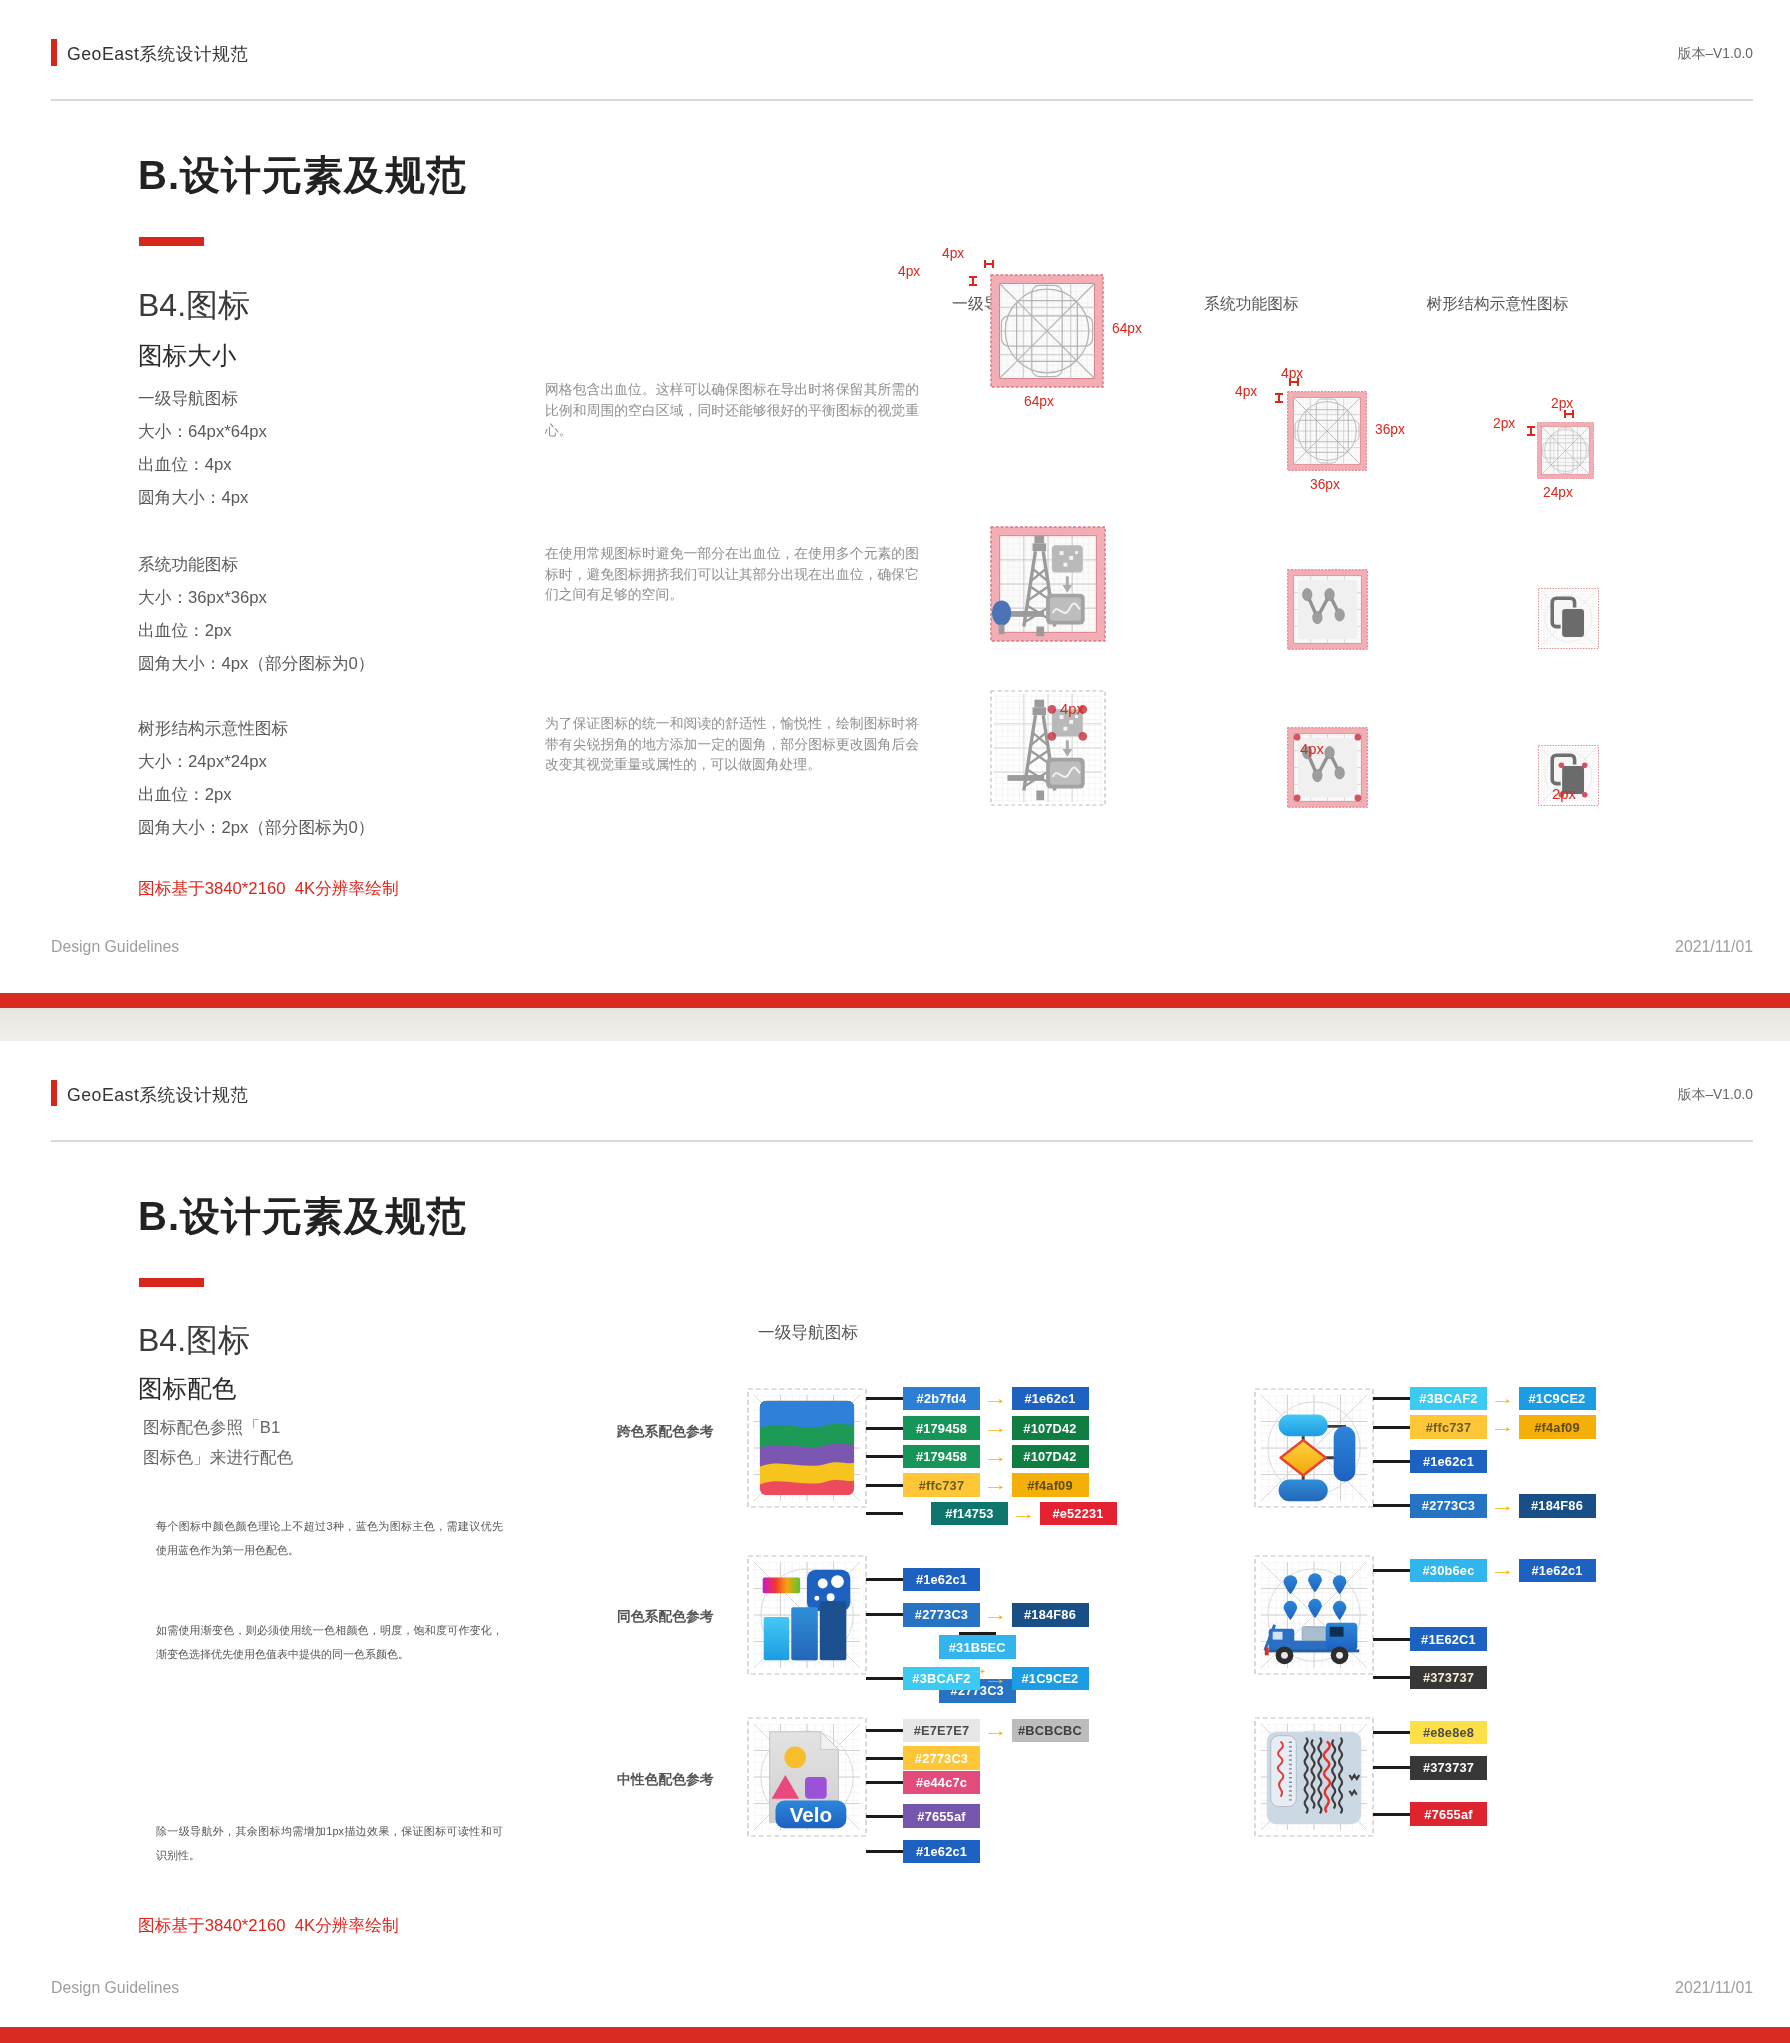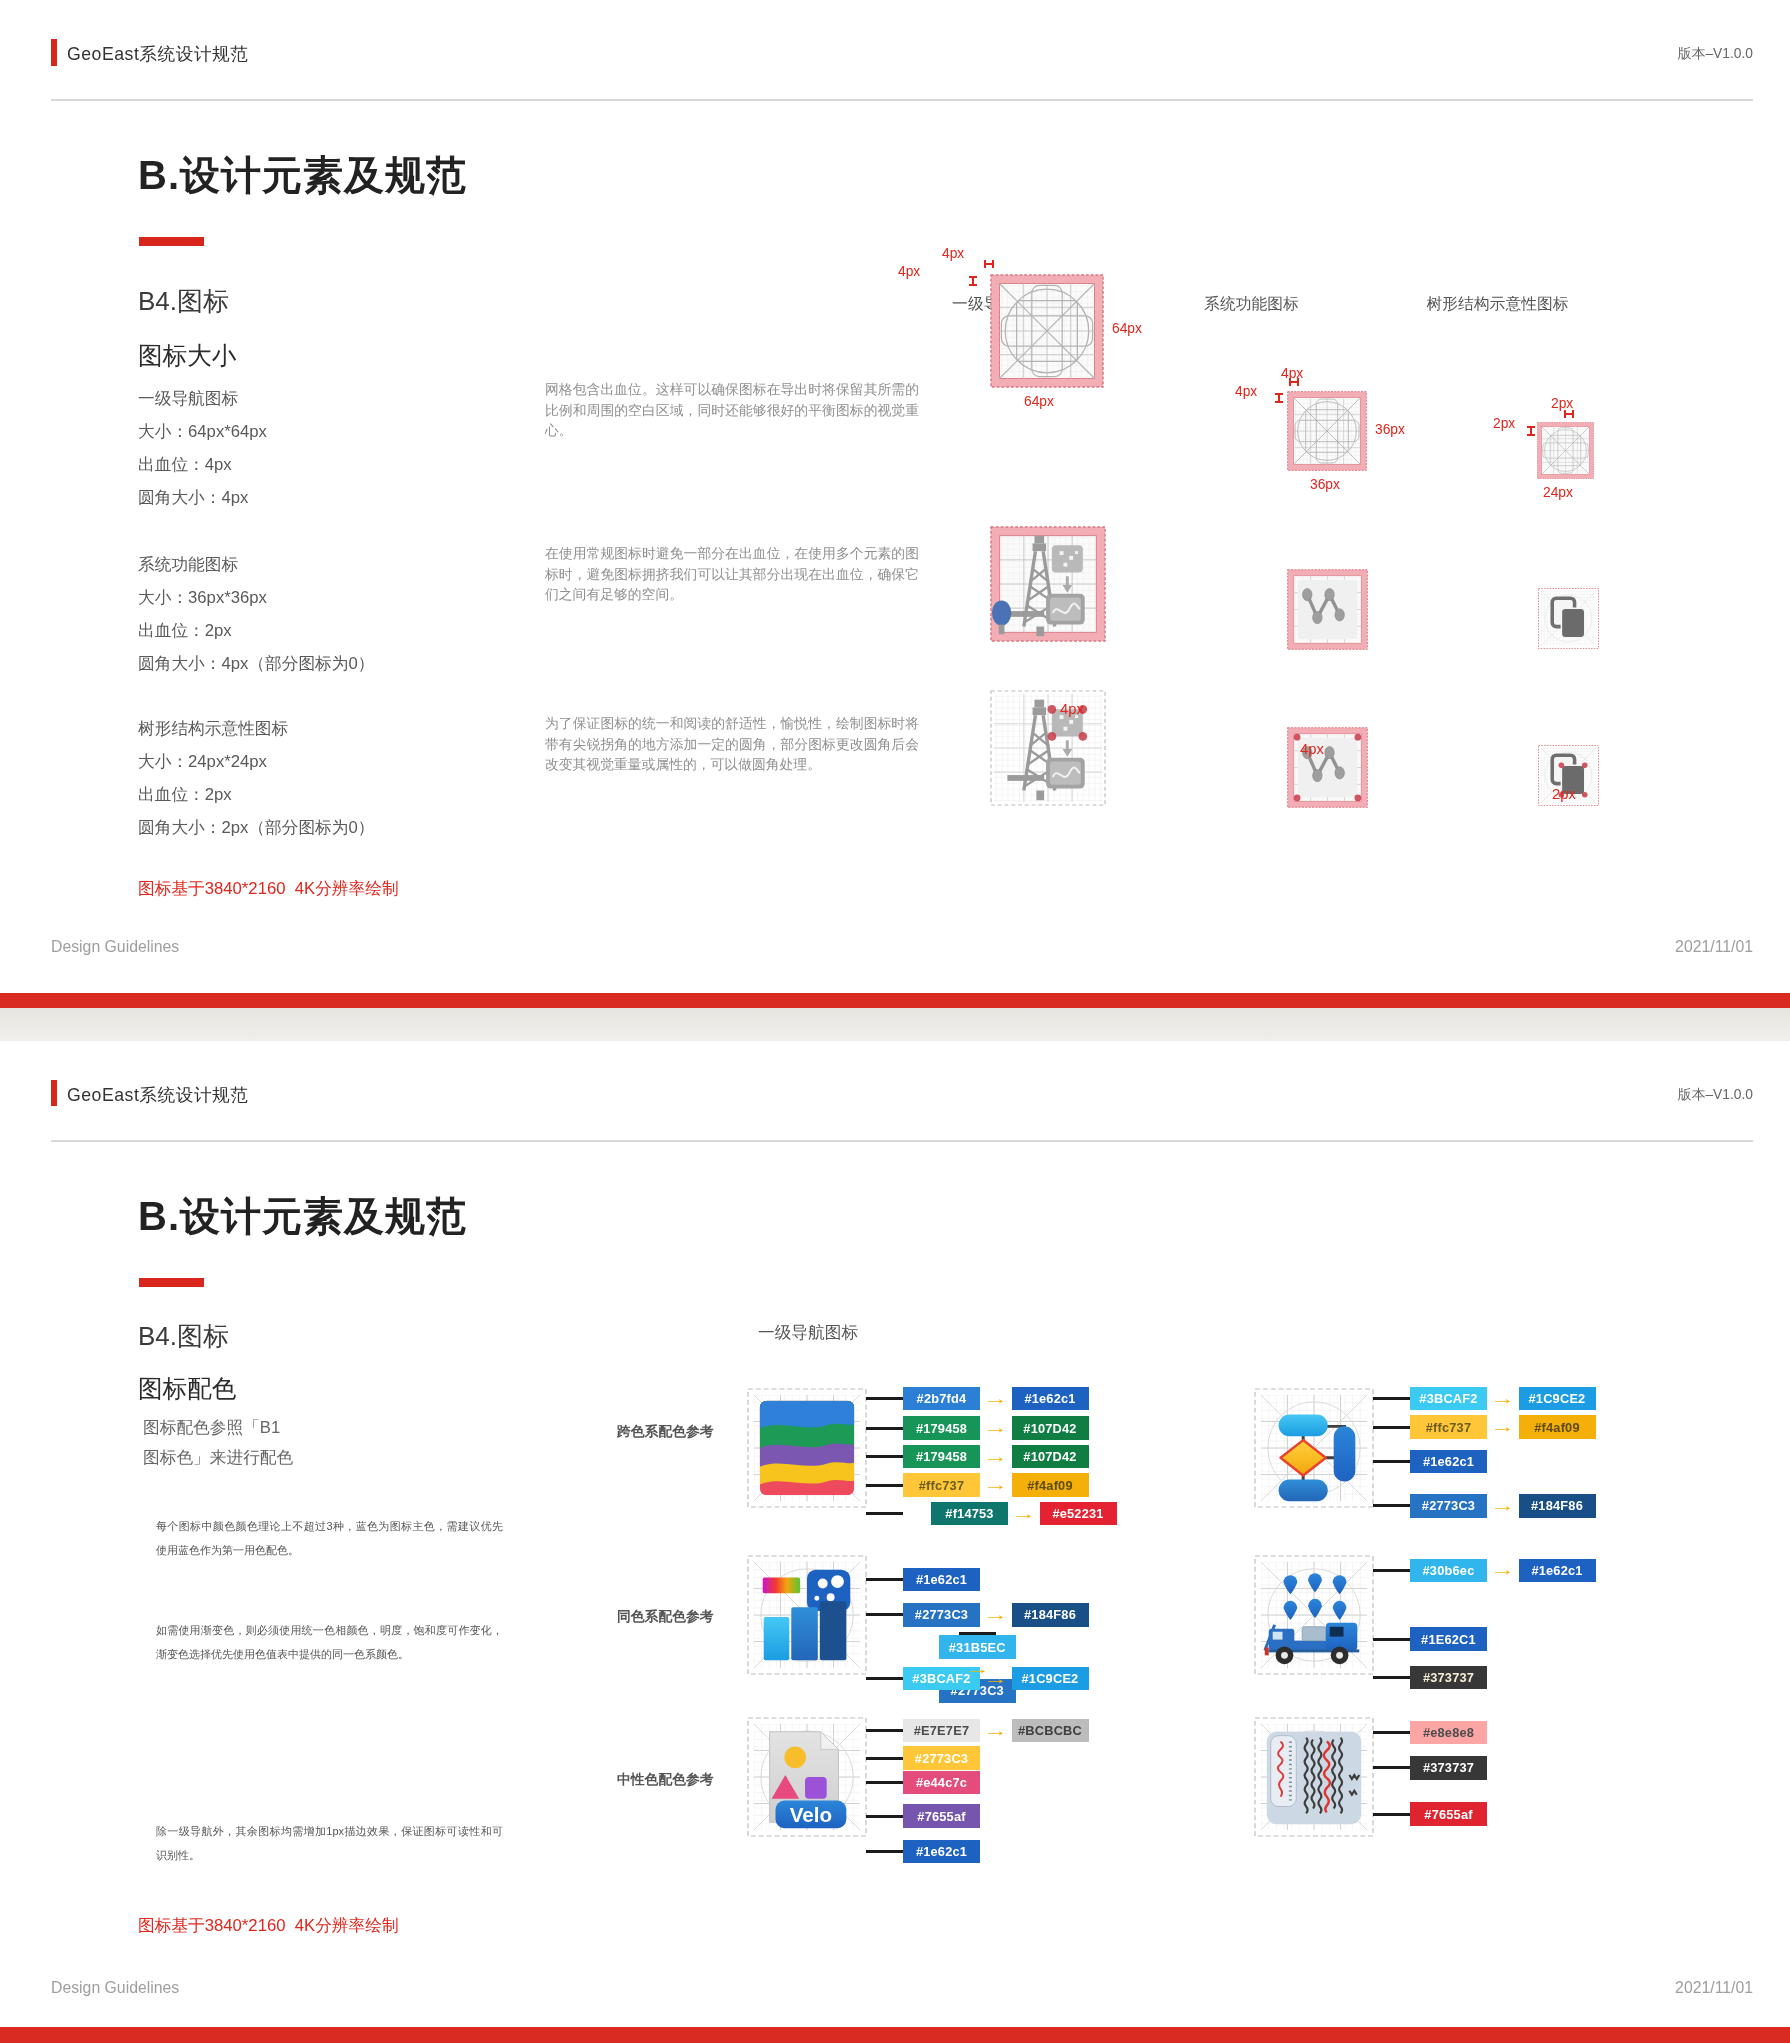--- a/index.html
+++ b/index.html
@@ -14,21 +14,21 @@
   .gap{width:1791px;height:33px;background:linear-gradient(180deg,#e7e5e0,#f0efeb);}
   .abs{position:absolute;}
   
   .hdr-accent{left:51px;top:39px;width:5.9px;height:26.6px;background:var(--red);}
   .hdr-brand{left:67px;top:42px;font-size:17.7px;color:#333;font-weight:500;letter-spacing:0.5px;}
   .hdr-ver{right:38px;top:45px;font-size:13.8px;color:#666;}
   .hrule{left:51px;top:99px;width:1702px;height:2px;background:#d8d8d8;}
   
   .h1{left:138px;top:148px;font-size:40px;font-weight:700;color:#222;letter-spacing:1px;}
   .redblock{left:139px;top:237px;width:65px;height:8.9px;background:var(--red);}
-  .section{left:138px;font-size:26px;color:#3a3a3a;}
+  .section{left:138px;font-size:32px;color:#3a3a3a;}
   .subsection{left:138px;font-size:24.6px;font-weight:400;color:#2b2b2b;}
   #p1 .section{top:284px;} #p1 .subsection{top:339px;}
   #p2 .section{top:278px;} #p2 .subsection{top:331px;}
   
   .specgroup{position:absolute;left:138px;font-size:16.7px;line-height:33px;color:#5a5a5a;}
   .note{position:absolute;left:138px;color:var(--dim);font-size:16.7px;white-space:pre;}
   #p1 .note{top:877px;} #p2 .note{top:873px;}
   
   .mp{position:absolute;left:545px;width:374px;font-size:13.8px;line-height:20.7px;color:#8f8f8f;text-align:justify;}
   
@@ -573,21 +573,21 @@
       </div>
   </div>
   <div class="cluster" id="cl-seis" style="left:1253px;top:675px">
     <svg class="gico" viewBox="0 0 124 124">
         <use href="#frame-dash2"></use>
         <use href="#seis-art"></use>
       </svg>
     <div class="rows" style="top:4.9px">
         <div class="swrow" style="margin-top: 0px;">
           <span class="conn"></span>
-          <span class="sw" style="background: #fca5a5; color: rgb(76, 76, 76);">#e8e8e8</span>
+          <span class="sw" style="background: #fde047; color: rgb(76, 76, 76);">#e8e8e8</span>
         </div>
         <div class="swrow" style="margin-top: 11.8px;">
           <span class="conn"></span>
           <span class="sw" style="background: rgb(55, 55, 55); color: rgb(255, 255, 255);">#373737</span>
         </div>
         <div class="swrow" style="margin-top: 22.7px;">
           <span class="conn"></span>
           <span class="sw" style="background: rgb(224, 36, 47); color: rgb(255, 255, 255);">#7655af</span>
         </div>
       </div>

